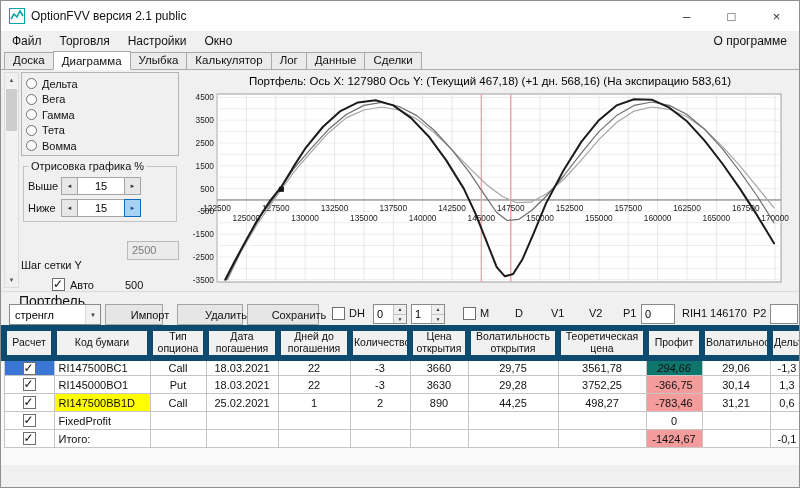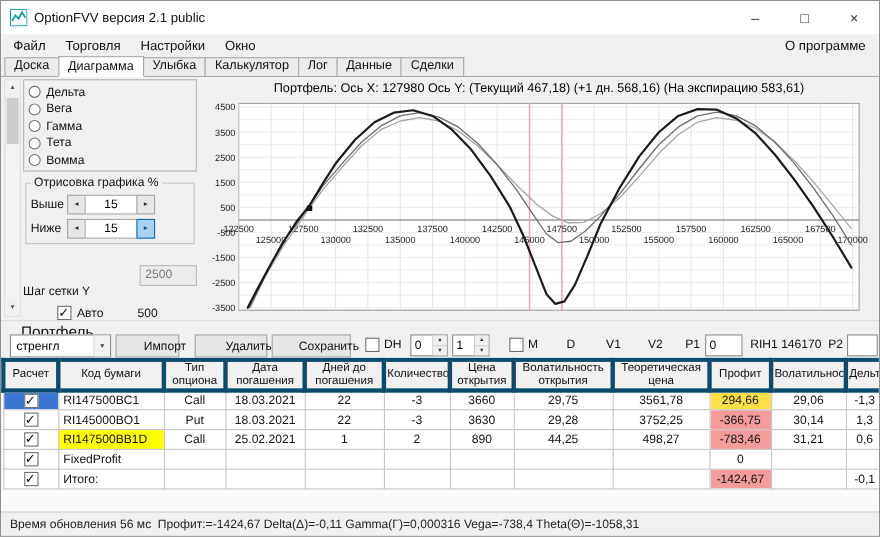--- a/index.html
+++ b/index.html
@@ -85,28 +85,28 @@
   .spin-arrows { width:13px; display:flex; flex-direction:column; border-left:1px solid #c4c4c4; }
   .spin-arrows .sa { flex:1; font-size:5px; color:#333; display:flex; align-items:center; justify-content:center;
                      background:#efefef; }
   .spin-arrows .sa:first-child { border-bottom:1px solid #c4c4c4; }
   .tinput { position:absolute; top:12px; height:20px; border:1px solid #8a8a8a; background:#fff;
             font-size:11px; padding:0 3px; }
 
   
   .table-wrap { height:140px; overflow:hidden; background:#fafafa; }
   table { border-collapse:collapse; table-layout:fixed; width:800px; font-size:11px; }
-  th { background:#f1f1f1; border:4px solid #0c4a6e; font-weight:normal; font-size:10.5px;
+  th { background:#f1f1f1; border:6px solid #0c4a6e; font-weight:normal; font-size:10.5px;
        line-height:1.12; padding:0 1px; height:20px; color:#111; overflow:hidden; }
   td { border:1px solid #c6c6c6; height:18px; text-align:center; padding:0 2px; overflow:hidden;
        white-space:nowrap; background:#fff; color:#111; }
   td.code-cell { text-align:left; padding-left:4px; }
   td.hl-yellow { background:#ffff00; }
   td.sel-cell { background:#3a76d4; }
-  td.p-green { background:#fde047; }
+  td.p-green { background:#0f766e;font-style:italic; }
   td.p-red { background:#f49c9c; }
 
   
   .statusbar { height:22px; background:#f0f0f0; border-top:1px solid #cfcfcf; display:flex;
                align-items:center; font-size:11px; color:#222; padding:0 8px; gap:6px; }
 </style>
 </head>
 <body>
 
 <div class="window">
@@ -420,18 +420,14 @@
             <td></td>
             <td></td>
             <td class="p-red">-1424,67</td>
             <td></td>
             <td>-0,1</td>
           </tr>
         </tbody>
       </table>
   </div>
 
-  <div class="statusbar">
-    <span>Время обновления 56 мс</span>
-    <span>Профит:=-1424,67 Delta(Δ)=-0,11 Gamma(Γ)=0,000316 Vega=-738,4 Theta(Θ)=-1058,31</span>
-  </div>
 
 </div>
 
 </body></html>

